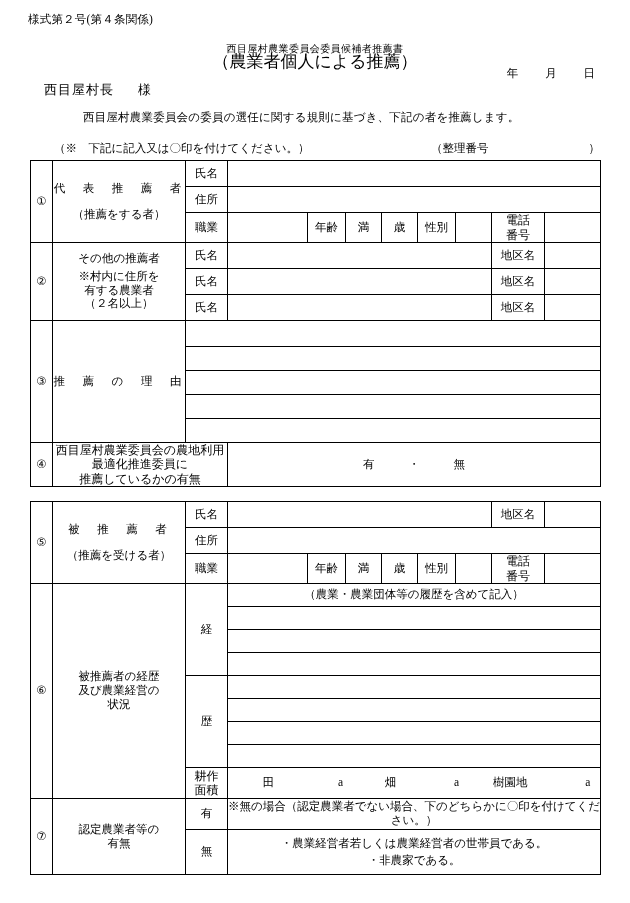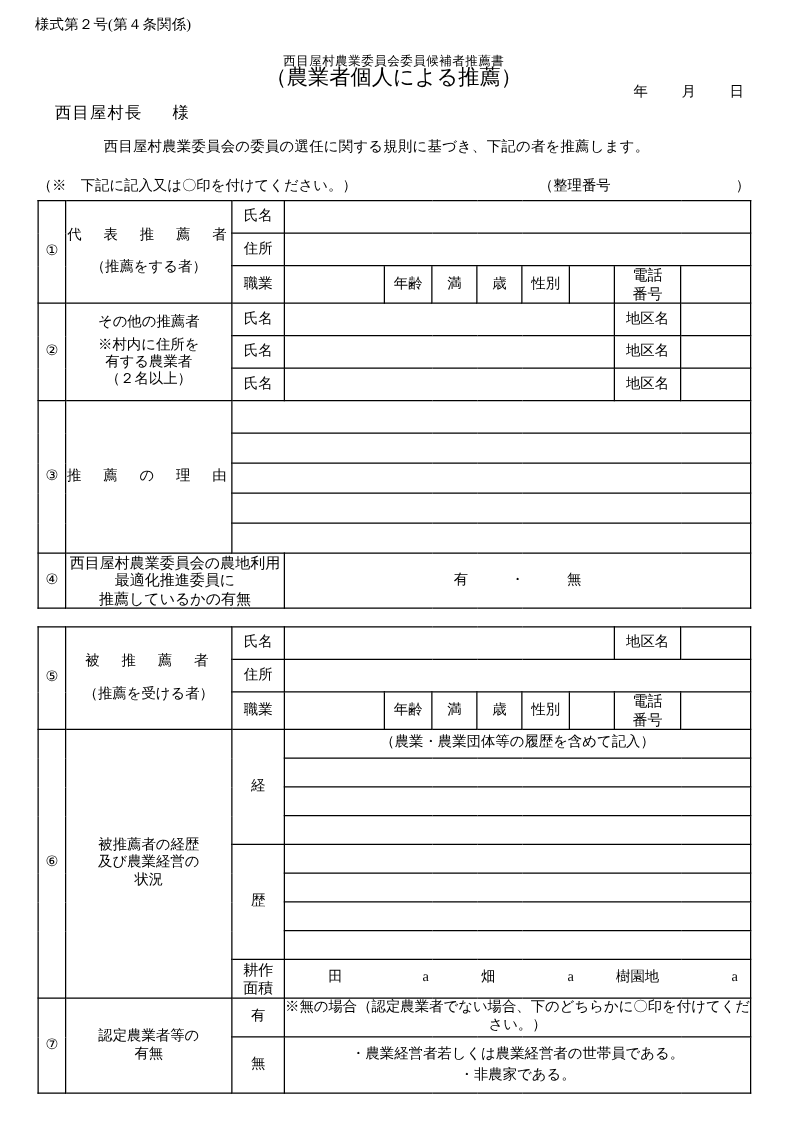--- a/index.html
+++ b/index.html
@@ -73,21 +73,21 @@
     letter-spacing: 0.2px;
     margin-left: 43px;
   }
   .note-row {
     position: absolute;
     left: 30px;
     top: 141px;
     width: 570px;
     font-size: 11.5px;
   }
-  .note-row .left { float: left; }
+  .note-row .left { float: left; margin-left: 24px; }
   .note-row .right { float: right; }
   .note-row .right .paren-close { margin-left: 100px; }
 
   table.frm {
     border-collapse: collapse;
     table-layout: fixed;
     position: absolute;
   }
   table.frm td {
     border: 1px solid #000000;

